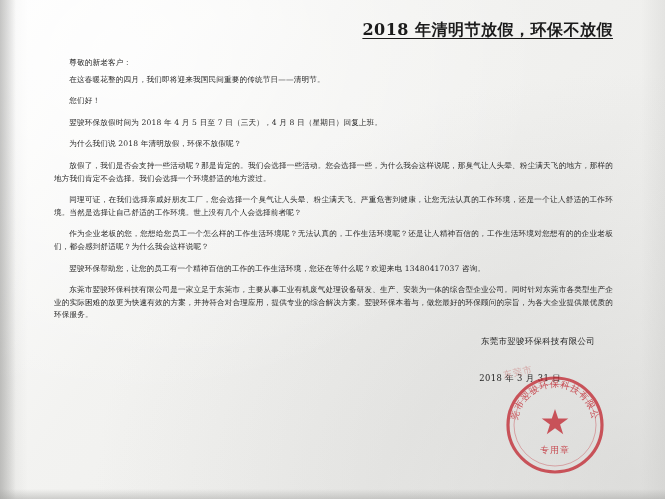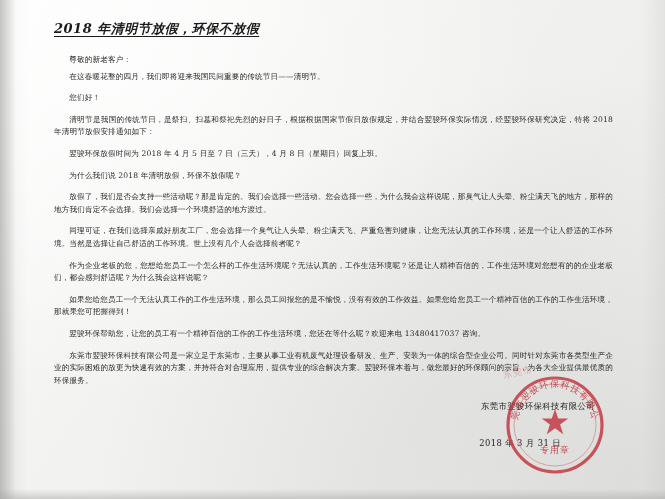--- a/index.html
+++ b/index.html
@@ -35,30 +35,29 @@
       linear-gradient(270deg, rgba(205,205,203,0.35) 0px, rgba(255,255,255,0) 24px);
     pointer-events: none;
   }
   .doc {
     position: relative;
     padding: 14px 52px 0 54px;
     box-sizing: border-box;
     z-index: 2;
   }
   .title {
-    text-align: left;
+    text-align: right;
     font-family: "DejaVu Serif", "Liberation Serif", serif;
     font-weight: bold;
-    font-size: 13px;
+    font-size: 16px;
     color: #1b1b1b;
     letter-spacing: 0.5px;
     margin: 6px 0 16px 0;
     text-decoration: underline;
     text-underline-offset: 3px;
-    font-style: italic;
   }
   p {
     margin: 0 0 9px 0;
     font-family: "DejaVu Serif", "Liberation Serif", serif;
     font-size: 7.6px;
     line-height: 12.6px;
     color: #2a2a2a;
     text-align: justify;
     letter-spacing: 0.15px;
   }
@@ -134,27 +133,25 @@
   <div class="edge-bottom"></div>
 
   <div class="doc">
 
     <div class="title">2018 年清明节放假，环保不放假</div>
 
     <p class="indent salutation">尊敬的新老客户：</p>
     <p class="indent">在这春暖花整的四月，我们即将迎来我国民间重要的传统节日——清明节。</p>
 
     <p class="indent">您们好！</p>
-    <p class="indent">清明节是我国的传统节日，是祭扫、扫墓和祭祀先烈的好日子，根据根据国家节假日放假规定，并结合翌骏环保实际情况，经翌骏环保研究决定，特将 2018 年清明节放假安排通知如下：</p>
     <p class="indent">翌骏环保放假时间为 2018 年 4 月 5 日至 7 日（三天），4 月 8 日（星期日）回复上班。</p>
     <p class="indent">为什么我们说 2018 年清明放假，环保不放假呢？</p>
     <p class="indent">放假了，我们是否会支持一些活动呢？那是肯定的。我们会选择一些活动。您会选择一些，为什么我会这样说呢，那臭气让人头晕、粉尘满天飞的地方，那样的地方我们肯定不会选择。我们会选择一个环境舒适的地方渡过。</p>
     <p class="indent">同理可证，在我们选择亲戚好朋友工厂，您会选择一个臭气让人头晕、粉尘满天飞、严重危害到健康，让您无法认真的工作环境，还是一个让人舒适的工作环境。当然是选择让自己舒适的工作环境。世上没有几个人会选择前者呢？</p>
     <p class="indent">作为企业老板的您，您想给您员工一个怎么样的工作生活环境呢？无法认真的，工作生活环境呢？还是让人精神百信的，工作生活环境对您想有的的企业老板们，都会感到舒适呢？为什么我会这样说呢？</p>
-    <p class="indent">如果您给您员工一个无法认真工作的工作生活环境，那么员工回报您的是不愉悦，没有有效的工作效益。如果您给您员工一个精神百信的工作的工作生活环境，那就果您可把握得到！</p>
     <p class="indent">翌骏环保帮助您，让您的员工有一个精神百信的工作的工作生活环境，您还在等什么呢？欢迎来电 13480417037 咨询。</p>
     <p class="indent">东莞市翌骏环保科技有限公司是一家立足于东莞市，主要从事工业有机废气处理设备研发、生产、安装为一体的综合型企业公司。同时针对东莞市各类型生产企业的实际困难的放更为快速有效的方案，并持符合对合理应用，提供专业的综合解决方案。翌骏环保本着与，做您最好的环保顾问的宗旨，为各大企业提供最优质的环保服务。</p>
 
     <div class="sign-wrap">
       <div class="sign-company">东莞市翌骏环保科技有限公司</div>
       <div class="sign-date">2018 年 3 月 31 日</div>
     </div>
   </div>
 
   <div class="watermark-faint">东莞市</div>

